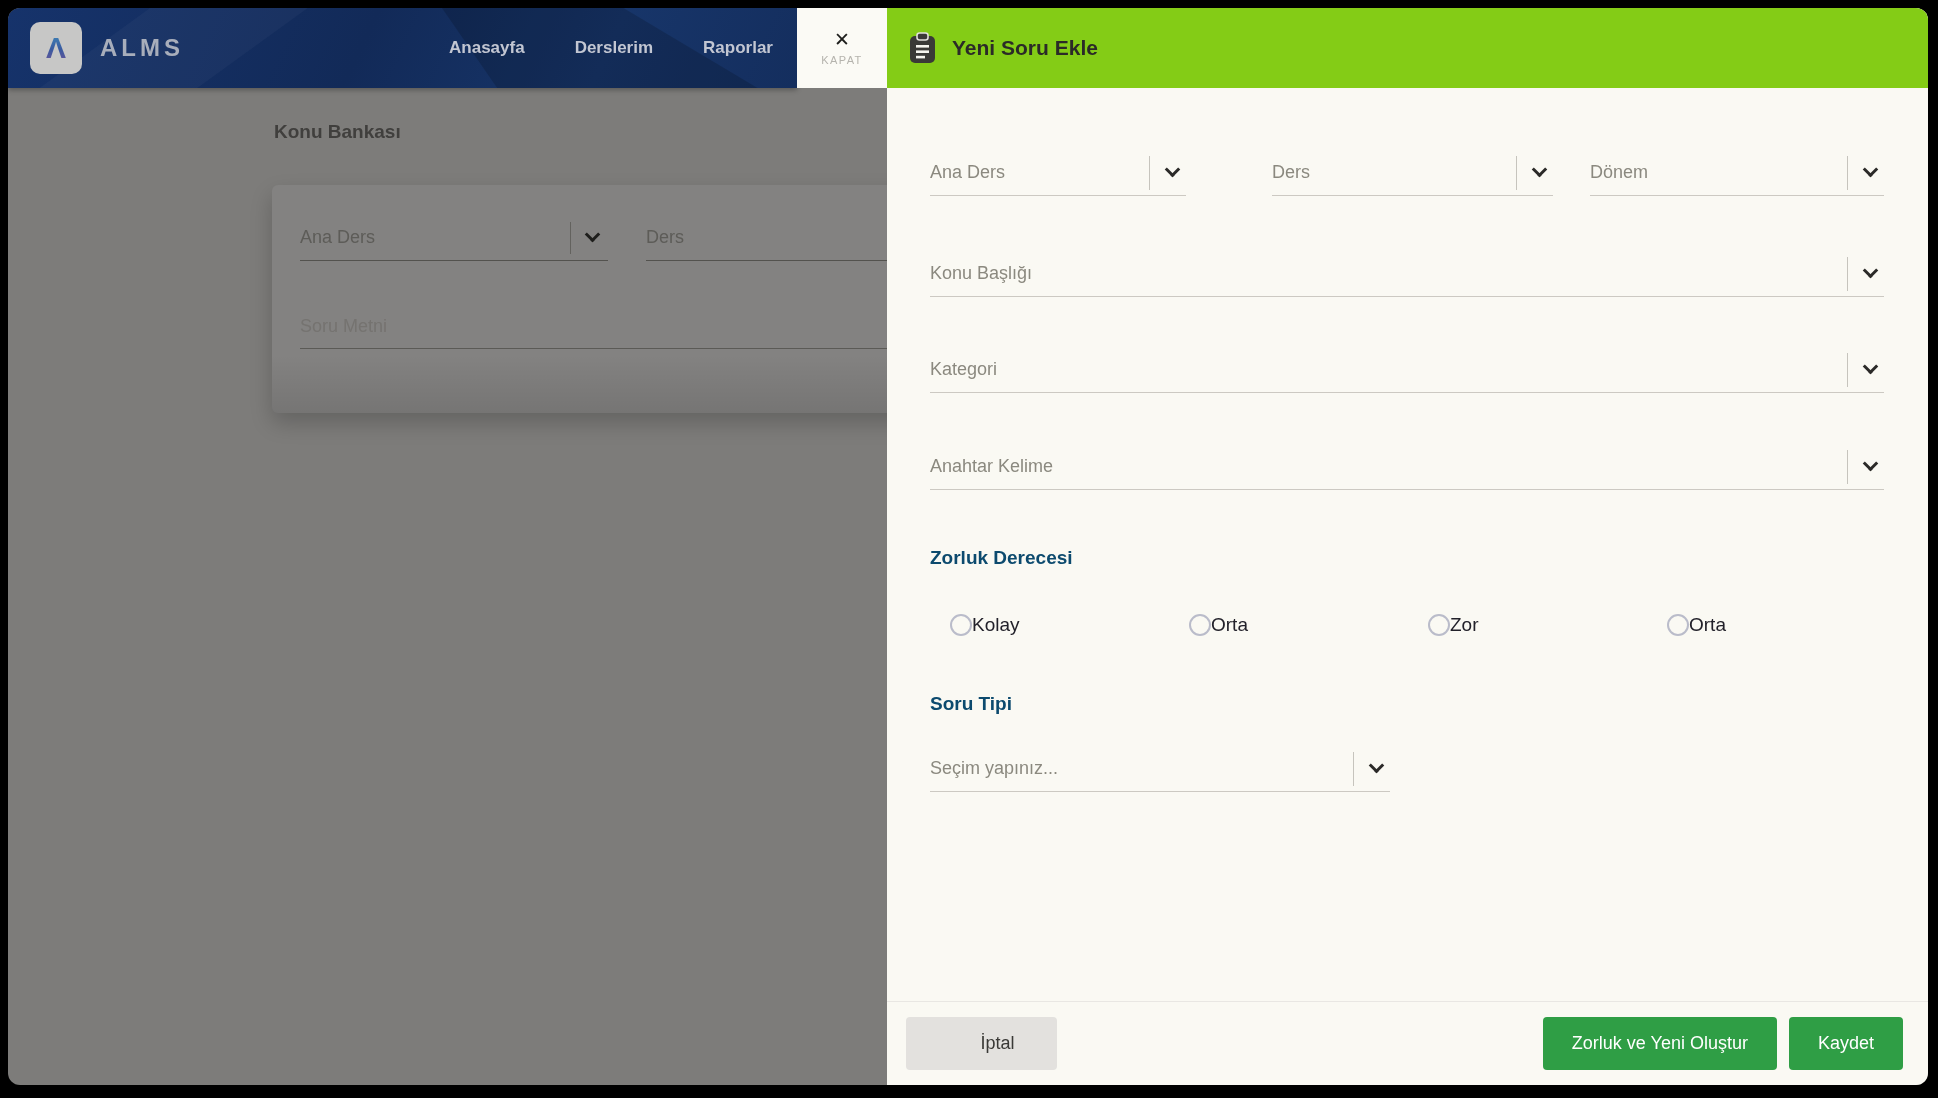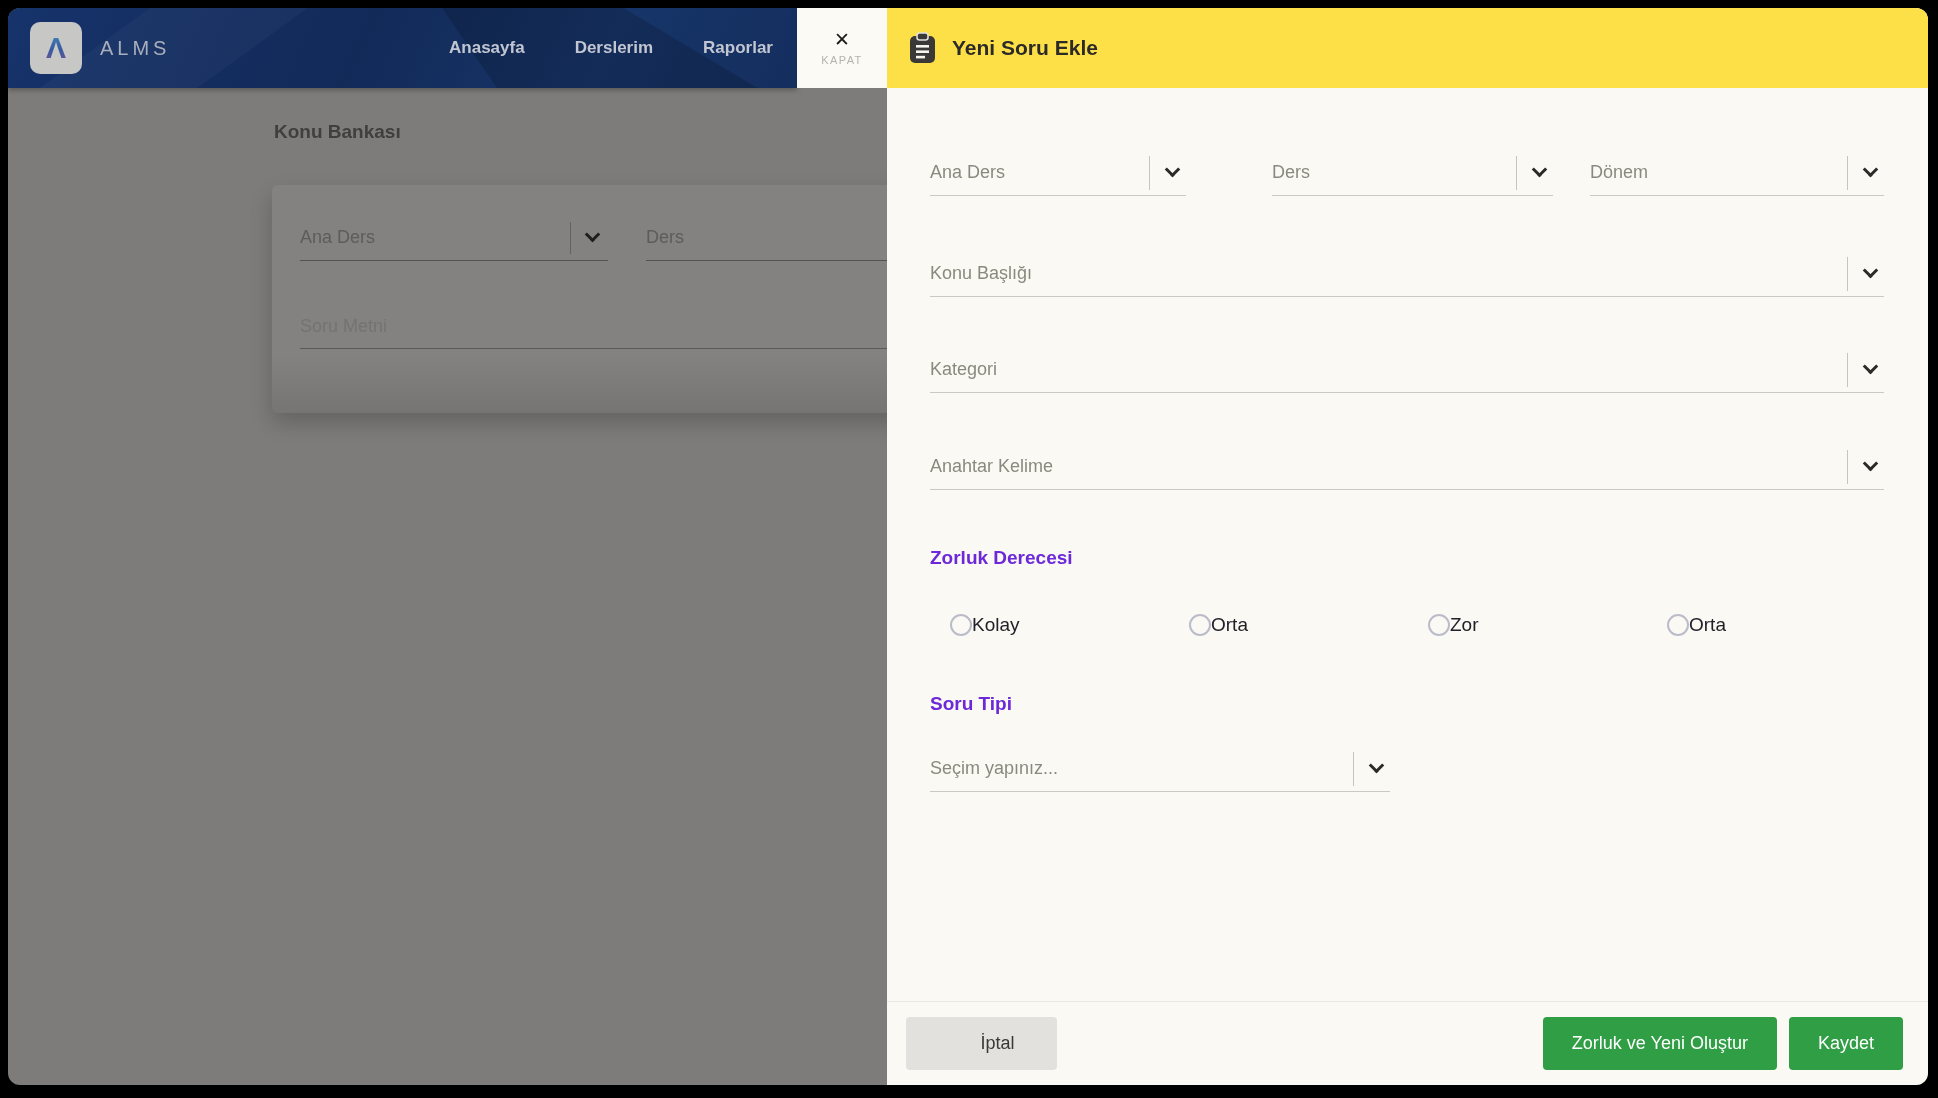--- a/index.html
+++ b/index.html
@@ -17,21 +17,21 @@
             clip-path:polygon(18% 0,38% 0,24% 100%,4% 100%); }
   .navbar::after { content:""; position:absolute; inset:0;
             background:rgba(0,0,0,0.16);
             clip-path:polygon(55% 0,78% 0,95% 100%,62% 100%); }
   .brand { position:absolute; left:22px; top:0; height:80px; display:flex; align-items:center; gap:18px; z-index:2; }
   .logo-box { width:52px; height:52px; border-radius:10px; background:#c7c7c6;
               display:flex; align-items:center; justify-content:center; }
   .logo-glyph { font-size:30px; font-weight:bold; line-height:1;
                 background:linear-gradient(180deg,#3f87b8 0%,#3a5aa0 55%,#6a5599 100%);
                 -webkit-background-clip:text; background-clip:text; color:transparent; }
-  .brand-text { font-size:20px; font-weight:400; letter-spacing:4px; color:#a8aebb; }
+  .brand-text { font-size:24px; font-weight:700; letter-spacing:4px; color:#a8aebb; }
   .nav-links { position:absolute; right:24px; top:0; height:80px; display:flex; align-items:center; gap:50px; z-index:2; }
   .nav-links span { font-size:17px; font-weight:600; color:#c2c6d2; cursor:pointer; }
 
   
   .bg-page { position:absolute; left:0; top:80px; right:0; bottom:0; }
   .bg-title { position:absolute; left:266px; top:33px; font-size:19px; font-weight:700; color:#403f3d; }
   .bg-card { position:absolute; left:264px; top:97px; width:1430px; height:228px;
              background:#838281; border-radius:6px; box-shadow:0 10px 22px rgba(0,0,0,0.20); padding:30px 28px 0 28px; }
   .bg-card::after { content:""; position:absolute; left:0; right:0; bottom:0; height:58px;
              border-radius:0 0 6px 6px;
@@ -50,42 +50,42 @@
 
   
   .close-tab { position:absolute; left:789px; top:0; width:90px; height:80px; background:#fbfaf5;
                display:flex; flex-direction:column; align-items:center; justify-content:center; cursor:pointer; z-index:5; }
   .close-x { font-size:19px; color:#1d1d1b; line-height:1; }
   .close-label { margin-top:5px; font-size:11px; letter-spacing:1.4px; color:#b5b3ad; }
 
   
   .panel { position:absolute; left:879px; top:0; width:1041px; height:100%;
            background:#faf9f3; display:flex; flex-direction:column; z-index:4; }
-  .panel-header { height:80px; flex:0 0 80px; background:#fde047; display:flex; align-items:center; padding-left:22px; }
+  .panel-header { height:80px; flex:0 0 80px; background:#84cc16; display:flex; align-items:center; padding-left:22px; }
   .clip-icon { width:27px; height:32px; flex:0 0 27px; }
   .panel-title { margin-left:16px; font-size:21px; font-weight:600; color:#2b2a28; }
 
   .panel-body { flex:1; padding:0 44px 0 43px; overflow:hidden; }
 
   .sel { position:relative; height:46px; display:flex; align-items:center; border-bottom:1px solid #ccc9c2; cursor:pointer; }
   .sel .txt { flex:1; font-size:18px; color:#8b897f; white-space:nowrap; overflow:hidden; }
   .sel .vdiv { width:1px; height:34px; background:#c6c4bd; flex:0 0 1px; }
   .chev { width:11px; height:11px; border-right:3px solid #2b2a28; border-bottom:3px solid #2b2a28;
           transform:rotate(45deg); margin:-6px 8px 0 17px; flex:0 0 11px; }
 
   .row1 { display:flex; margin-top:62px; }
   .row1 .c1 { width:256px; }
   .row1 .c2 { width:281px; margin-left:86px; }
   .row1 .c3 { width:294px; margin-left:37px; }
 
   .sel.wide  { margin-top:55px; }
   .sel.wide2 { margin-top:50px; }
   .sel.wide3 { margin-top:51px; }
 
-  .section-heading { font-size:19px; font-weight:700; color:#6d28d9; line-height:24px; }
+  .section-heading { font-size:19px; font-weight:700; color:#0c4a6e; line-height:24px; }
   .h-zorluk { margin-top:56px; }
   .h-soru-tipi { margin-top:56px; }
 
   .radio-row { margin-top:44px; margin-left:20px; display:grid; grid-template-columns:repeat(4,239px); }
   .radio-option { display:flex; align-items:center; cursor:pointer; }
   .radio-circle { width:22px; height:22px; border-radius:50%; border:2.5px solid #babcca; background:transparent; flex:0 0 22px; }
   .radio-label { font-size:19px; color:#22212a; }
 
   .sel.type-select { margin-top:30px; width:460px; }
 

